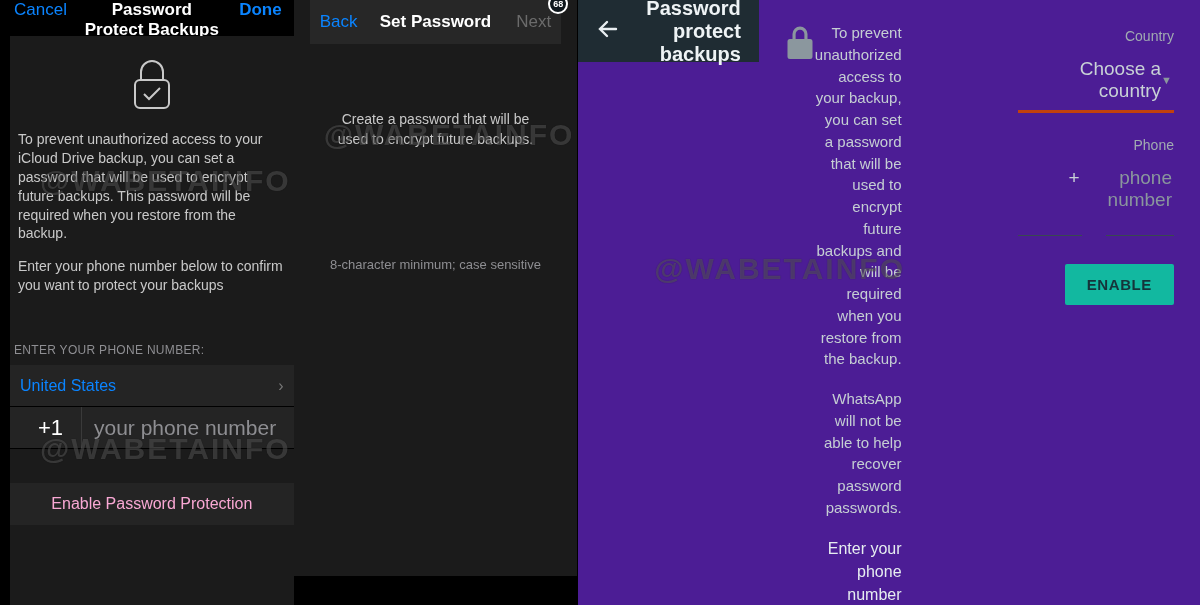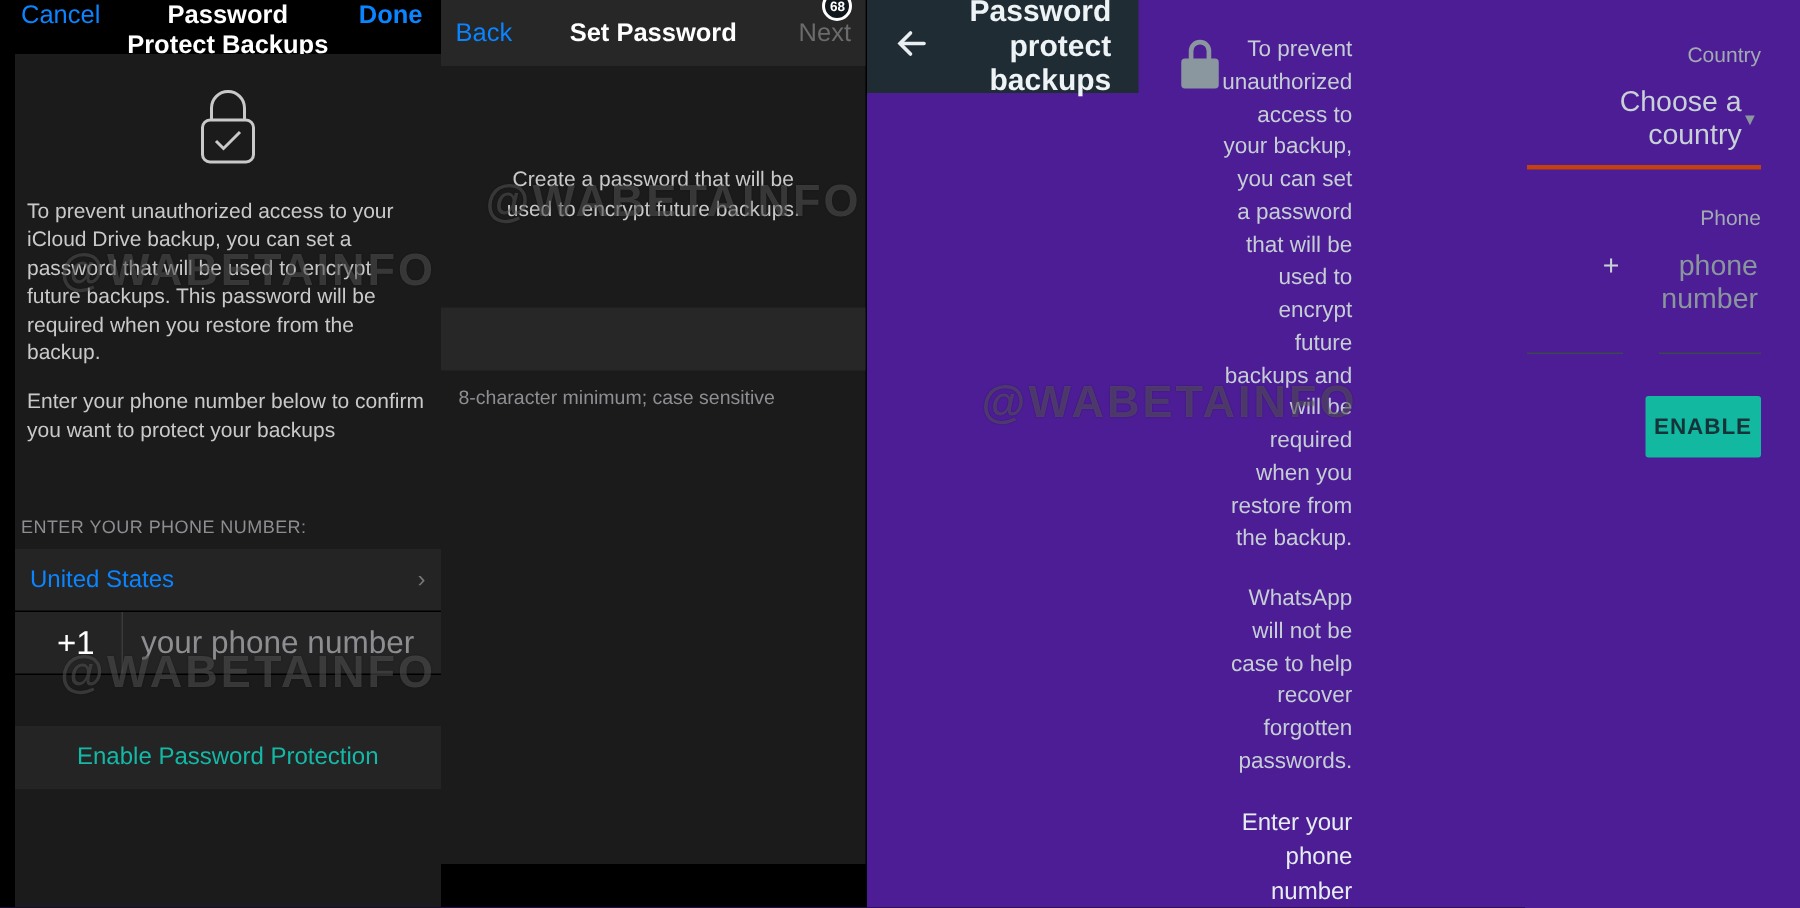--- a/index.html
+++ b/index.html
@@ -55,31 +55,32 @@
   .pane1 .row.phone .cc {
     width:62px; text-align:center; color:#fff; font-size:22px; font-weight:300;
     border-right:1px solid #3a3a3a; height:100%; display:flex; align-items:center; justify-content:center;
   }
   .pane1 .row.phone .ph {
     flex:1; padding-left:12px; color:#8e8e92; font-size:21px; font-weight:300;
   }
 
   .pane1 .enable-row {
     margin-top:34px; background:#242424; height:42px; display:flex; align-items:center; justify-content:center;
-    color:#14b8a6; font-size:16px;
+    color:#f9a8d4; font-size:16px;
   }
 
   
   .pane2 {
     width: 368px;
     height: 576px;
     background: #1b1b1b;
     display:flex; flex-direction:column;
     border-right: 1px solid #000;
     position: relative;
+    align-items: center;
   }
   .pane2 .navbar {
     height: 44px; background:#272727;
     display: flex; align-items:center; padding: 0 10px;
   }
   .pane2 .navbar .left { color:#0a84ff; font-size:17px; width:60px; }
   .pane2 .navbar .right { color:#6b6b6b; font-size:17px; width:60px; text-align:right; }
   .pane2 .navbar .title { flex:1; text-align:center; color:#fff; font-size:17px; font-weight:600; }
   .pane2 .subtitle {
     text-align:center; color:#c9c9c9; font-size:14px; line-height:1.4;
@@ -129,21 +130,21 @@
   .pane3 .phone-row .cc {
     width:64px; color:#c8d1d6; font-size:19px; padding:6px 2px 8px;
     border-bottom:1px solid #3a4950;
   }
   .pane3 .phone-row .num {
     flex:1; color:#8a969d; font-size:19px; padding:6px 2px 24px;
     border-bottom:1px solid #3a4950;
   }
   .pane3 .enable-btn {
     margin-top:28px; background:#12b8a0; color:#15343a; font-weight:700; font-size:15px;
-    letter-spacing:.6px; padding:12px 6px; display:inline-block; border-radius:2px;
+    letter-spacing:.6px; padding:12px 22px; display:inline-block; border-radius:2px;
   }
 
   
   .wm {
     position:absolute; color:rgba(140,140,140,.32); font-weight:900;
     font-size:30px; letter-spacing:2px; font-family: Arial Black, Arial, sans-serif;
     text-shadow: 0 0 1px rgba(0,0,0,.4); pointer-events:none; white-space:nowrap;
   }
 </style>
 </head>
@@ -212,21 +213,21 @@
     <span class="title">Password protect backups</span>
   </div>
   <div class="content">
     <div class="icon">
       <svg width="30" height="36" viewBox="0 0 24 28">
         <path d="M12 0 a6 6 0 0 0 -6 6 v4 H4 a2 2 0 0 0 -2 2 v12 a2 2 0 0 0 2 2 h16 a2 2 0 0 0 2 -2 V12 a2 2 0 0 0 -2 -2 h-2 V6 a6 6 0 0 0 -6 -6 z M8.5 10 V6 a3.5 3.5 0 1 1 7 0 v4 z"></path>
       </svg>
     </div>
     <div class="txt">
       <p>To prevent unauthorized access to your backup, you can set a password that will be used to encrypt future backups and will be required when you restore from the backup.</p>
-      <p>WhatsApp will not be case to help recover forgotten passwords.</p>
+      <p>WhatsApp will not be able to help recover password passwords.</p>
       <p class="strong">Enter your phone number below to confirm you want to protect your backups</p>
     </div>
   </div>
   <div class="form">
     <div class="lbl">Country</div>
     <div class="select">
       <span>Choose a country</span>
       <span class="tri">▼</span>
     </div>
     <div style="height:24px"></div>

